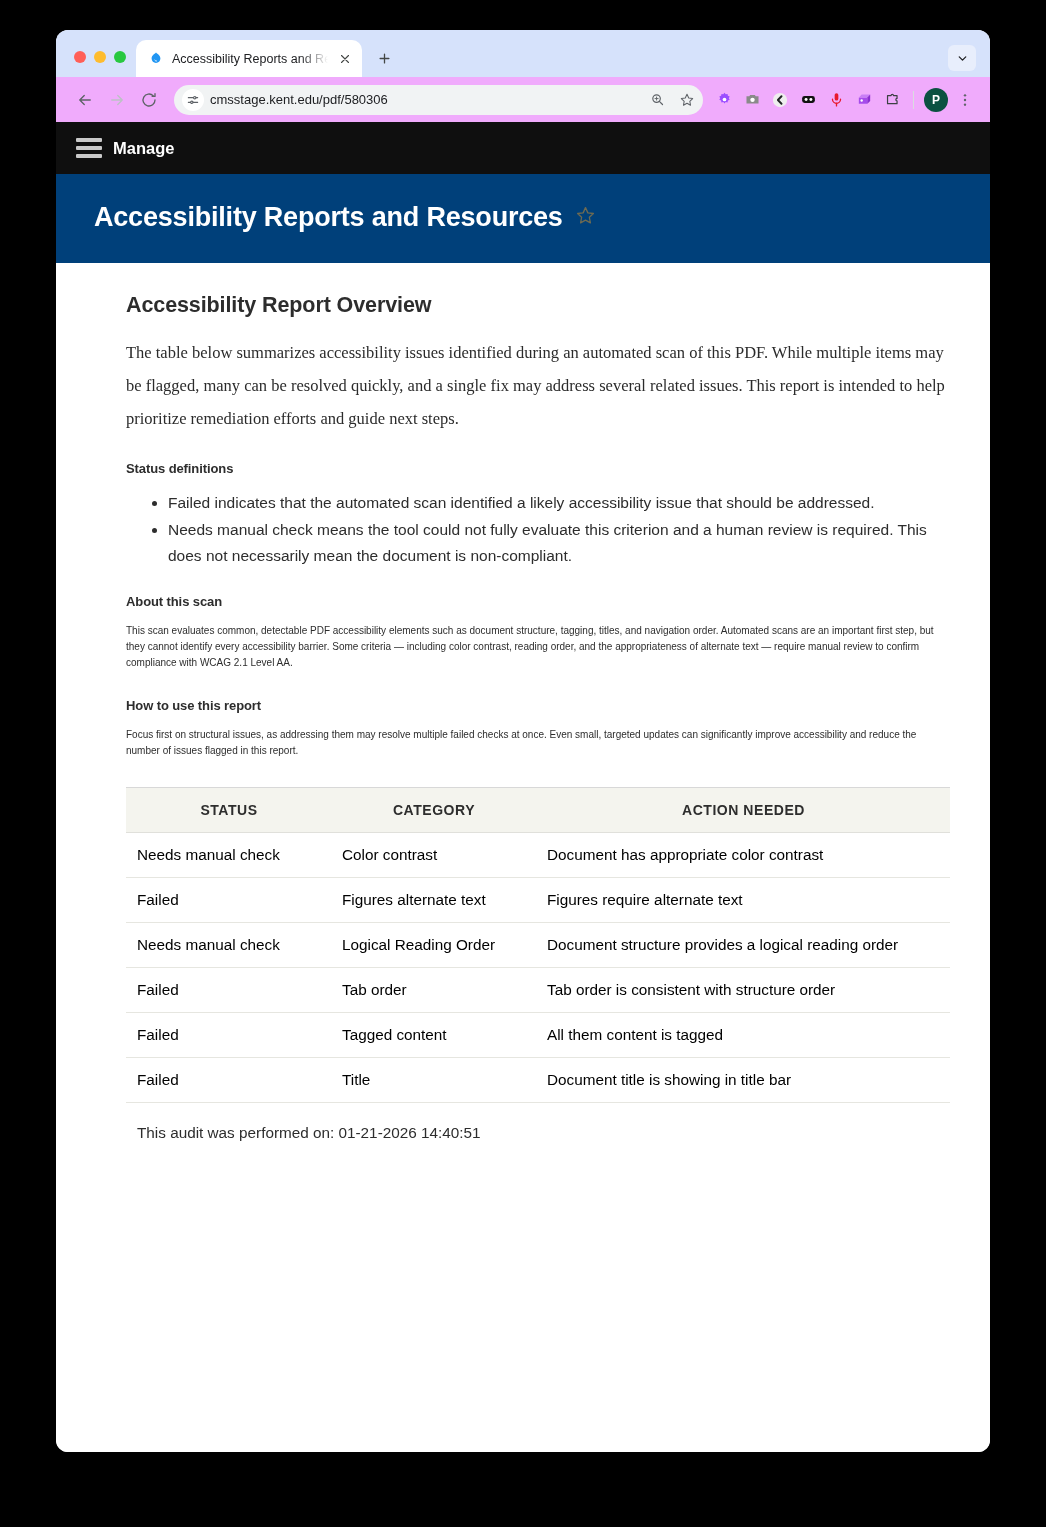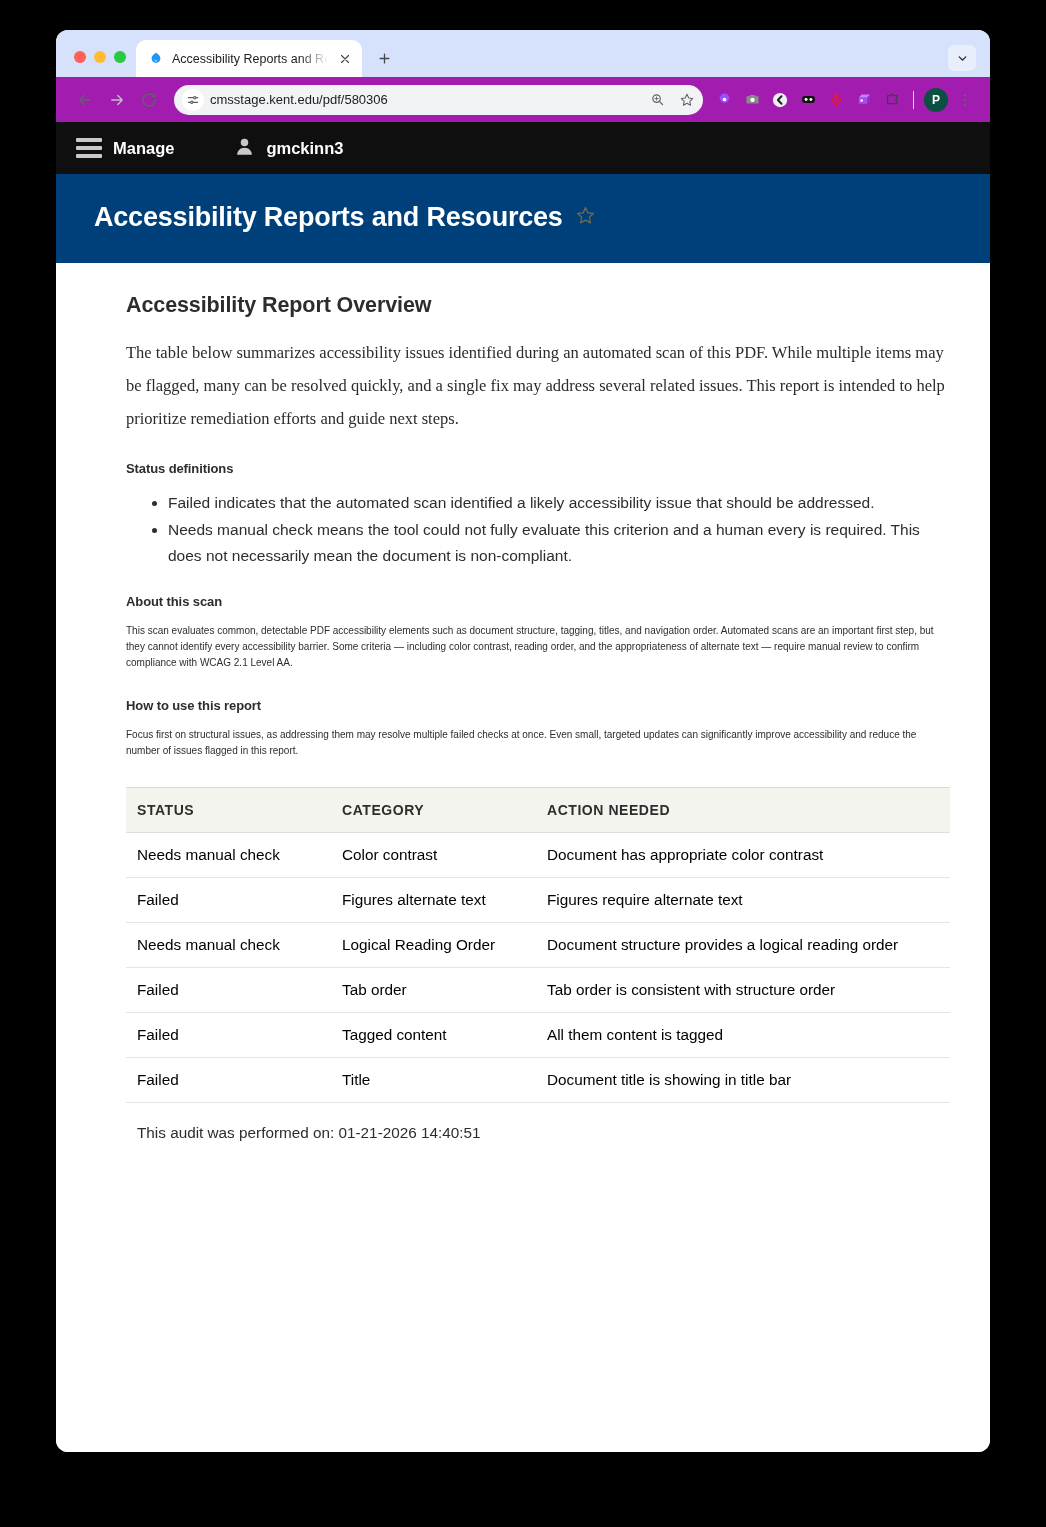--- a/index.html
+++ b/index.html
@@ -80,21 +80,21 @@
     width: 28px; height: 26px;
     border-radius: 6px;
     background: #e8eefc;
     display: flex; align-items: center; justify-content: center;
     color: #202124;
   }
 
   
   #toolbar {
     height: 45px;
-    background: #a21caf;
+    background: #f0abfc;
     display: flex;
     align-items: center;
     padding: 0 12px 0 14px;
     gap: 2px;
     flex: 0 0 auto;
   }
   .nav-btn {
     width: 30px; height: 30px;
     display: flex; align-items: center; justify-content: center;
     color: #5f6368;
@@ -173,21 +173,21 @@
     flex-direction: column;
   }
 
   
   #drupal-toolbar {
     height: 52px;
     background: #0f0f0f;
     display: flex;
     align-items: center;
     padding-left: 20px;
-    gap: 16px;
+    gap: 0;
     flex: 0 0 auto;
   }
   .admin-item {
     display: flex;
     align-items: center;
     gap: 11px;
     padding: 0 22px 0 0;
     color: #ffffff;
     font-size: 16.5px;
     font-weight: bold;
@@ -280,21 +280,21 @@
   }
 
   
   table#report-table {
     width: 100%;
     border-collapse: collapse;
     table-layout: fixed;
   }
   #report-table thead th {
     background: #f4f4ee;
-    text-align: left;
+    text-align: center;
     font-size: 14px;
     font-weight: bold;
     color: #2d2d2d;
     letter-spacing: 0.55px;
     padding: 14px 10px 14px 11px;
     border-bottom: 1px solid #e0e0db;
   }
   #report-table td {
     font-size: 15.3px;
     color: #000000;
@@ -456,49 +456,40 @@
 
     <div id="drupal-toolbar">
       <div class="admin-item">
         <span class="hamburger">
           <span></span>
             <span></span>
             <span></span>
         </span>
         <span>Manage</span>
       </div>
-      <div class="admin-item account">
-        <span>
-          <svg viewBox="0 0 24 24" width="21" height="21">
-            <circle cx="12" cy="7.4" r="4.3" fill="#c9c9c9"></circle>
-            <path d="M3.6 21.5 c0-5 3.8-8.1 8.4-8.1 s8.4 3.1 8.4 8.1 z" fill="#c9c9c9"></path>
-          </svg>
-        </span>
-        <span>gmckinn3</span>
-      </div>
     </div>
 
     <div id="page-header">
       <h1 id="page-title">Accessibility Reports and Resources</h1>
       <span id="bookmark-star">
         <svg viewBox="0 0 24 24" width="21" height="21">
           <path d="M12 3 L14.7 9 L21 9.7 L16.4 14 L17.6 20.4 L12 17.3 L6.4 20.4 L7.6 14 L3 9.7 L9.3 9 Z" fill="none" stroke="#6d6a52" stroke-width="1.5" stroke-linejoin="round"></path>
         </svg>
       </span>
     </div>
 
     <div id="content">
 
       <h2 class="sec-title">Accessibility Report Overview</h2>
       <p class="intro">The table below summarizes accessibility issues identified during an automated scan of this PDF. While multiple items may be flagged, many can be resolved quickly, and a single fix may address several related issues. This report is intended to help prioritize remediation efforts and guide next steps.</p>
 
       <h3 class="sub-title">Status definitions</h3>
       <ul class="defs">
         <li>Failed indicates that the automated scan identified a likely accessibility issue that should be addressed.</li>
-        <li>Needs manual check means the tool could not fully evaluate this criterion and a human every is required. This does not necessarily mean the document is non-compliant.</li>
+        <li>Needs manual check means the tool could not fully evaluate this criterion and a human review is required. This does not necessarily mean the document is non-compliant.</li>
       </ul>
 
       <h3 class="sub-title">About this scan</h3>
       <p class="body-text">This scan evaluates common, detectable PDF accessibility elements such as document structure, tagging, titles, and navigation order. Automated scans are an important first step, but they cannot identify every accessibility barrier. Some criteria — including color contrast, reading order, and the appropriateness of alternate text — require manual review to confirm compliance with WCAG 2.1 Level AA.</p>
 
       <h3 class="sub-title">How to use this report</h3>
       <p class="body-text">Focus first on structural issues, as addressing them may resolve multiple failed checks at once. Even small, targeted updates can significantly improve accessibility and reduce the number of issues flagged in this report.</p>
 
       <hr class="rule">
 

